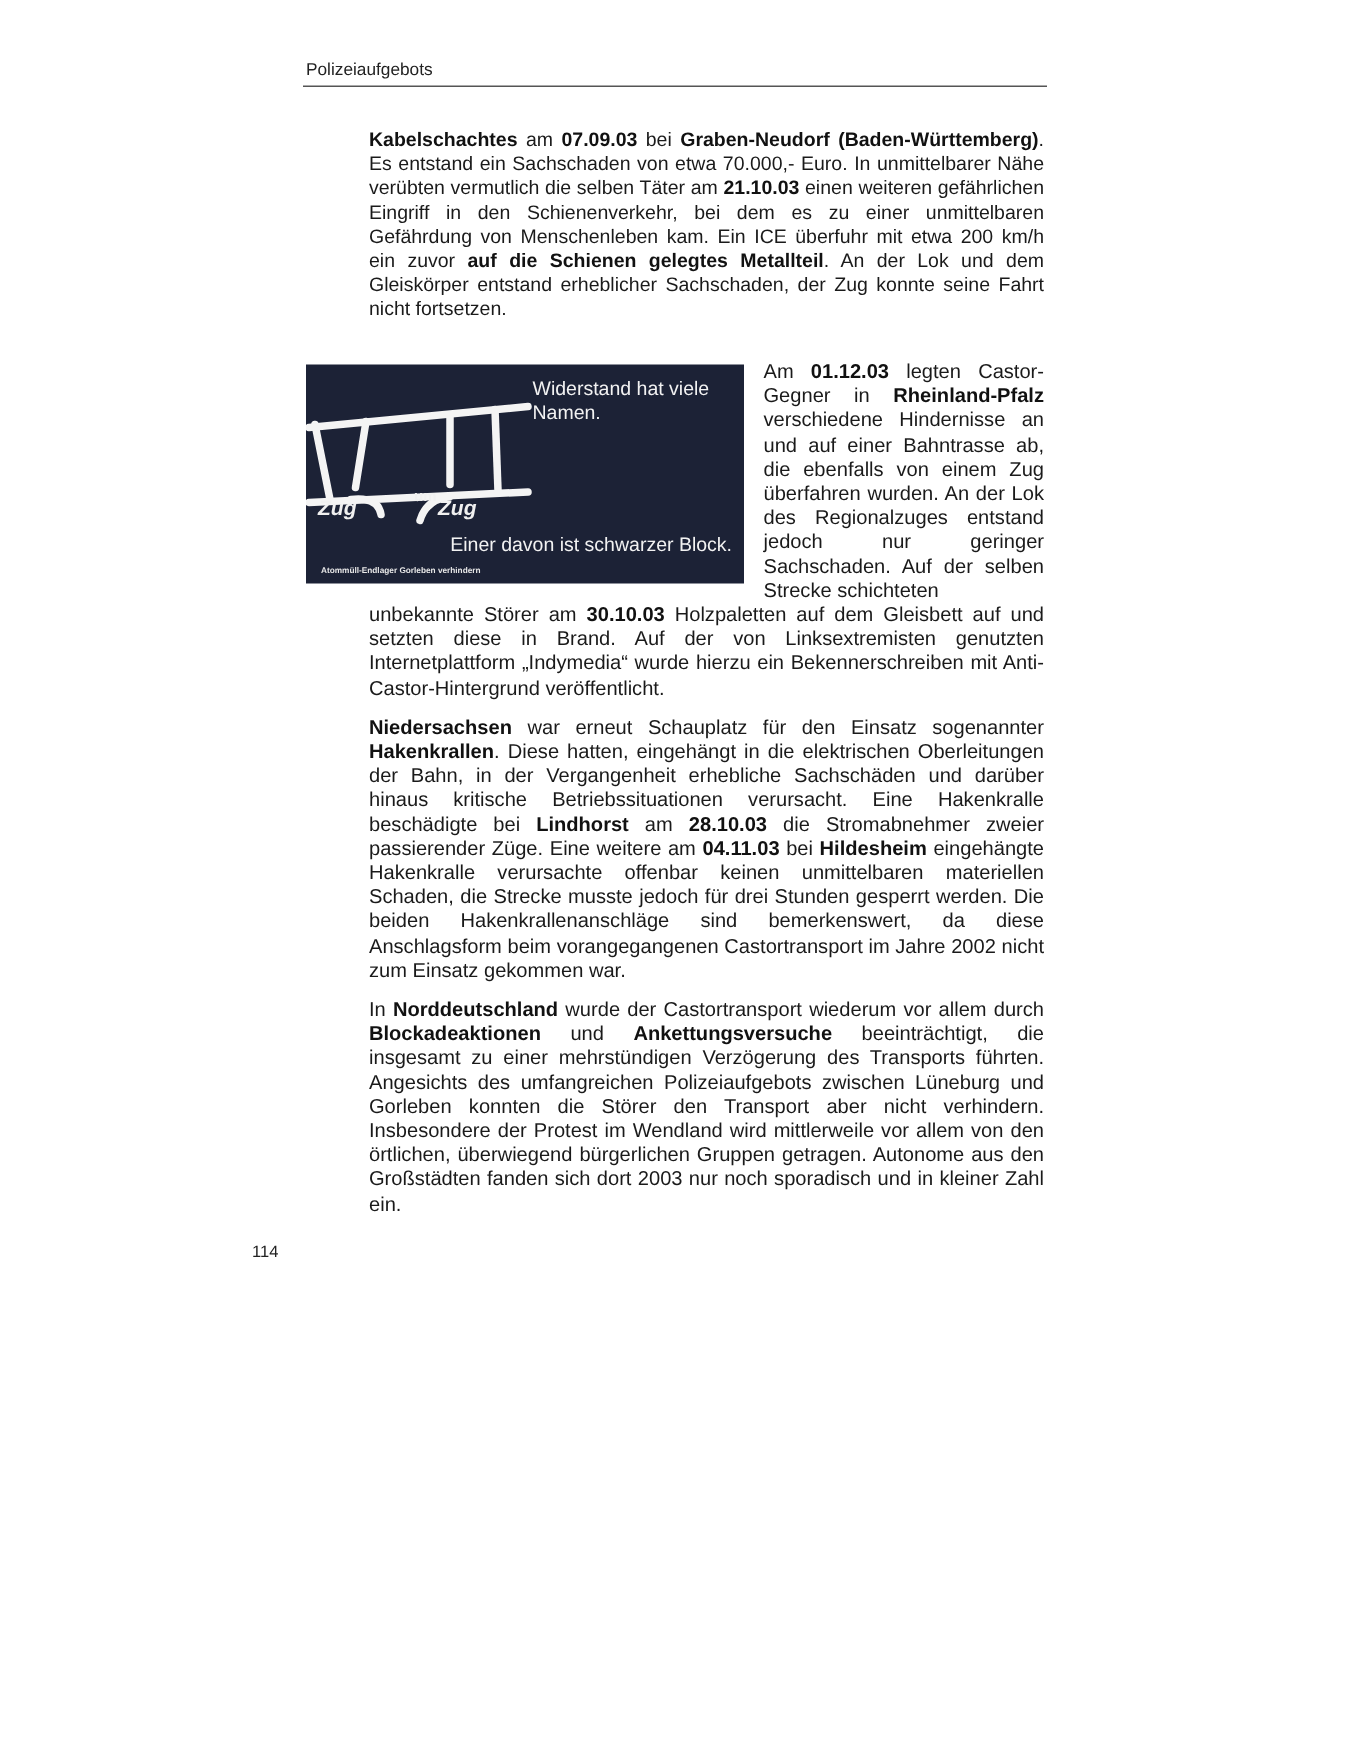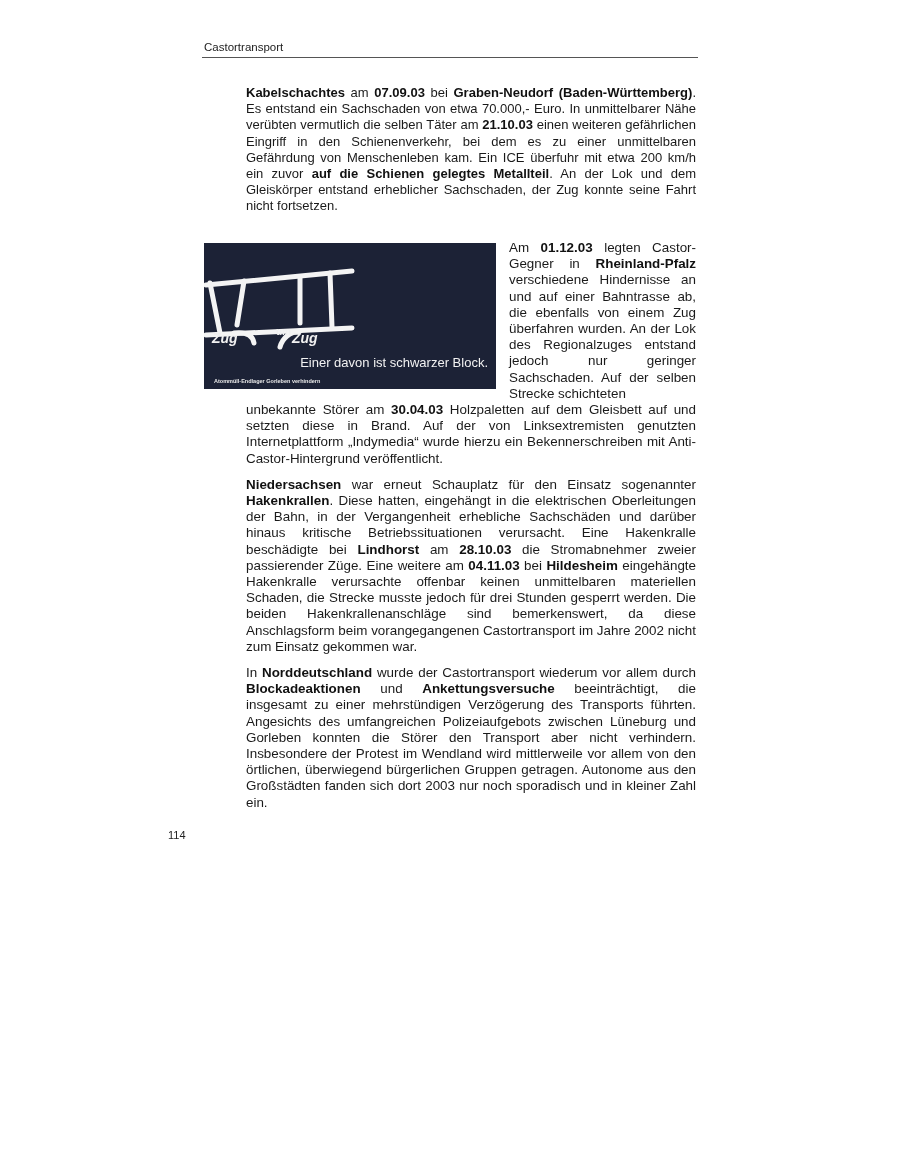--- a/index.html
+++ b/index.html
@@ -20,21 +20,21 @@
     .fig-um { position: absolute; left: 72px; top: 83px; color: #f0f0f0; font-size: 10px; font-weight: bold; }
     .fig-zug2 { position: absolute; left: 88px; top: 87px; color: #f0f0f0; font-size: 14px; font-weight: bold; font-style: italic; }
     .side { position: absolute; left: 509px; top: 240px; width: 187px; font-size: 13.4px; line-height: 16.2px; text-align: justify; }
     .cont { position: absolute; left: 246px; top: 402px; width: 450px; font-size: 13.4px; line-height: 16.2px; text-align: justify; }
     .cont p { margin: 0 0 10px 0; }
     .folio { position: absolute; left: 168px; top: 829px; font-size: 11px; color: #222; }
   </style>
 </head>
 <body>
 
-<div class="running-head">Castortransport</div>
+<div class="running-head">Polizeiaufgebots</div>
 <div class="head-rule"></div>
 
 <div class="col p1">
   <p><b>Kabelschachtes</b><span> am </span><b>07.09.03</b><span> bei </span><b>Graben-Neudorf (Baden-Württemberg)</b><span>. Es entstand ein Sachschaden von etwa 70.000,- Euro. In unmittelbarer  Nähe verübten vermutlich die selben Täter am </span><b>21.10.03</b><span> einen weiteren gefährlichen Eingriff in den Schienenver­kehr, bei dem es zu einer unmittelbaren Gefährdung von Menschen­leben kam. Ein ICE überfuhr mit etwa 200 km/h ein zuvor </span><b>auf die Schienen gelegtes Metallteil</b><span>. An der Lok und dem Gleiskörper ent­stand erheblicher Sachschaden, der Zug konnte seine Fahrt nicht fortsetzen.</span></p>
 </div>
 
 <div class="figure">
   <svg width="292" height="146" viewBox="0 0 292 146">
     <g stroke="#f4f4f4" stroke-width="5" stroke-linecap="round" fill="none">
       <line x1="2" y1="42" x2="148" y2="28"></line>
@@ -43,27 +43,28 @@
       <line x1="40" y1="38" x2="33" y2="82"></line>
       <line x1="96" y1="34" x2="96" y2="80"></line>
       <line x1="126" y1="30" x2="128" y2="84"></line>
       <path d="M30 90 Q48 88 50 100"></path>
       <path d="M76 104 Q80 90 96 88"></path>
     </g>
   </svg>
   <div class="fig-zug1">Zug</div>
   <div class="fig-um">um</div>
   <div class="fig-zug2">Zug</div>
+  <div class="fig-t1">Widerstand hat viele Namen.</div>
   <div class="fig-t2">Einer davon ist schwarzer Block.</div>
   <div class="fig-cap">Atommüll-Endlager Gorleben verhindern</div>
 </div>
 
 <div class="side">
   <span>Am </span><b>01.12.03</b><span> legten Castor-Gegner in </span><b>Rheinland-Pfalz</b><span> verschiedene Hindernisse an und auf einer Bahntrasse ab, die ebenfalls von einem Zug überfahren wurden. An der Lok des Regionalzuges ent­stand jedoch nur geringer Sachschaden. Auf der sel­ben Strecke schichteten</span>
 </div>
 
 <div class="cont">
-  <p><span>unbekannte Störer am </span><b>30.04.03</b><span> Holzpaletten auf dem Gleisbett auf und setzten diese in Brand. Auf der von Linksextremisten genutzten Internetplattform „Indymedia“ wurde hierzu ein Bekennerschreiben mit Anti-Castor-Hintergrund veröffentlicht.</span></p>
+  <p><span>unbekannte Störer am </span><b>30.10.03</b><span> Holzpaletten auf dem Gleisbett auf und setzten diese in Brand. Auf der von Linksextremisten genutzten Internetplattform „Indymedia“ wurde hierzu ein Bekennerschreiben mit Anti-Castor-Hintergrund veröffentlicht.</span></p>
   <p><b>Niedersachsen</b><span> war erneut Schauplatz für den Einsatz sogenannter </span><b>Hakenkrallen</b><span>. Diese hatten, eingehängt in die elektrischen Oberlei­tungen der Bahn, in der Vergangenheit erhebliche Sachschäden und darüber hinaus kritische Betriebssituationen verursacht. Eine Haken­kralle beschädigte bei </span><b>Lindhorst</b><span> am </span><b>28.10.03</b><span> die Stromabnehmer zweier passierender Züge. Eine weitere am </span><b>04.11.03</b><span> bei </span><b>Hildesheim</b><span> eingehängte Hakenkralle verursachte offenbar keinen unmittelbaren materiellen Schaden, die Strecke musste jedoch für drei Stunden gesperrt werden. Die beiden Hakenkrallenanschläge sind bemer­kenswert, da diese Anschlagsform beim vorangegangenen Castor­transport im Jahre 2002 nicht zum Einsatz gekommen war.</span></p>
   <p><span>In </span><b>Norddeutschland</b><span> wurde der Castortransport wiederum vor allem durch </span><b>Blockadeaktionen</b><span> und </span><b>Ankettungsversuche</b><span> beeinträchtigt, die insgesamt zu einer mehrstündigen Verzögerung des Transports führ­ten. Angesichts des umfangreichen Polizeiaufgebots zwischen Lüne­burg und Gorleben konnten die Störer den Transport aber nicht ver­hindern. Insbesondere der Protest im Wendland wird mittlerweile vor allem von den örtlichen, überwiegend bürgerlichen Gruppen getra­gen. Autonome aus den Großstädten fanden sich dort 2003 nur noch sporadisch und in kleiner Zahl ein.</span></p>
 </div>
 
 <div class="folio">114</div>
 
 </body></html>

